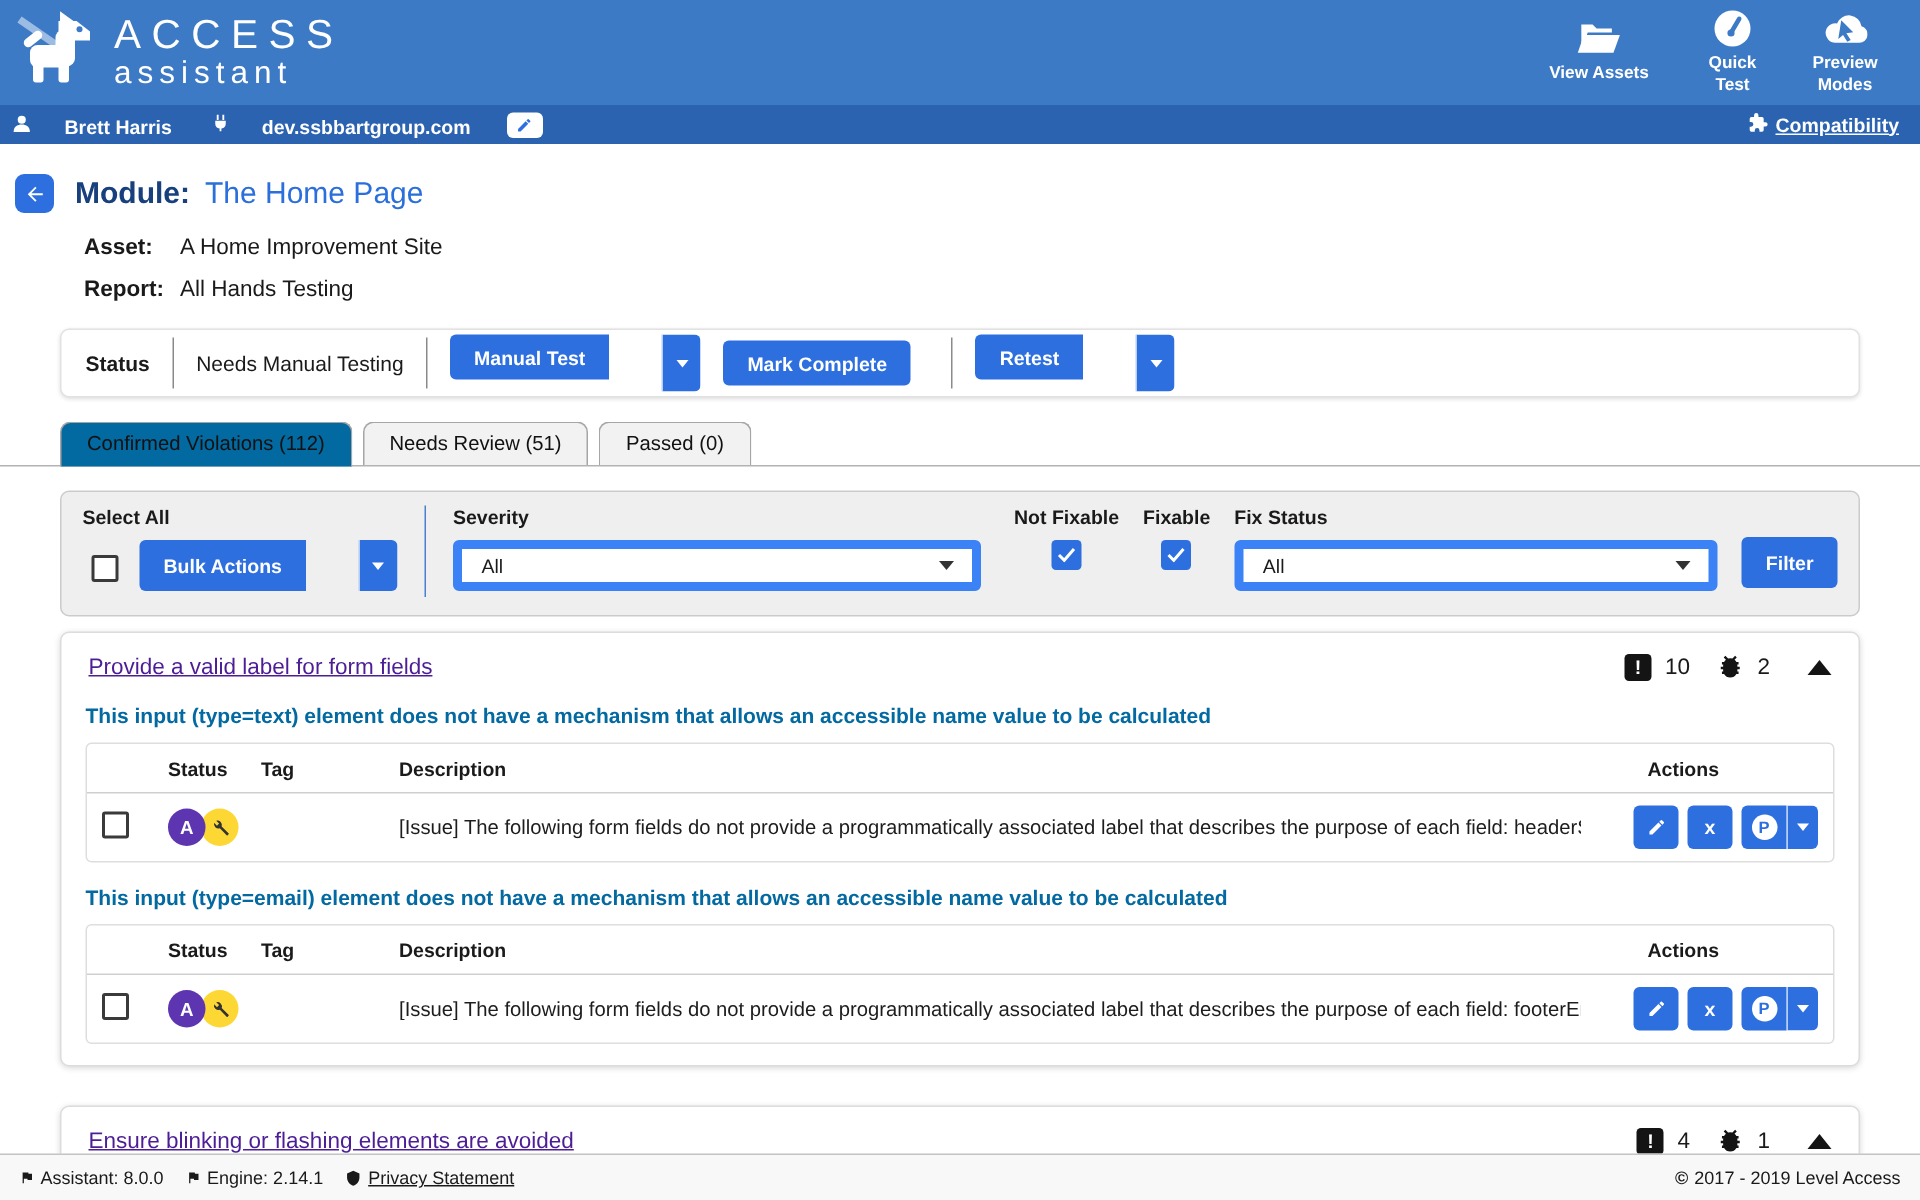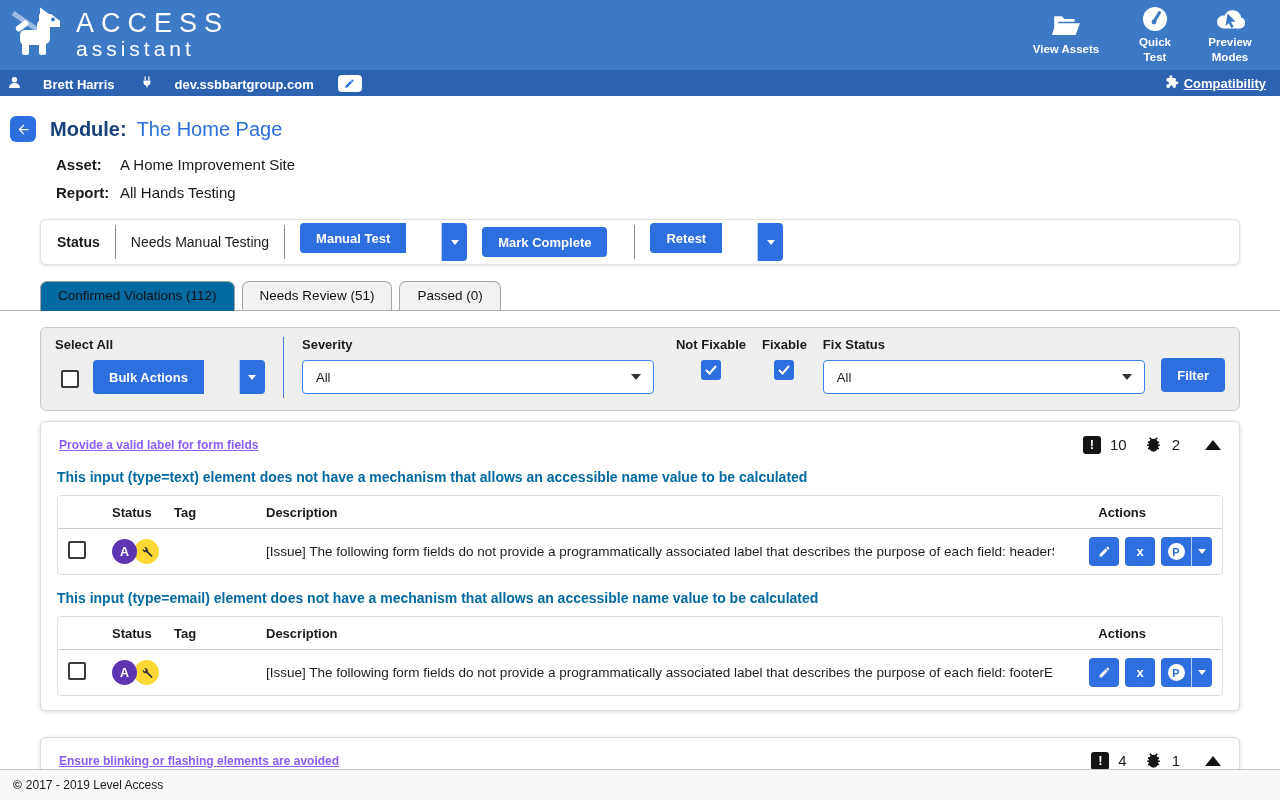--- a/index.html
+++ b/index.html
@@ -61,35 +61,35 @@
   .tab.active { background:#0369a1; margin-bottom:-1px; padding-bottom:8px; }
   
   .filter-card { margin:16px 40px 0; background:#efefef; border:1px solid #cbcbcb; border-radius:6px;
     padding:9px 14px 12px; display:flex; gap:16px; align-items:flex-start; }
   .fgroup { display:flex; flex-direction:column; }
   .flabel { font-weight:700; font-size:13px; margin-bottom:8px; }
   .frow { display:flex; align-items:center; gap:14px; }
   .cb-un { width:18px; height:18px; border:2px solid #3a3a3a; background:#fff; border-radius:2px;
     cursor:pointer; margin-left:6px; }
   .fdiv { width:1px; align-self:stretch; background:#4a7fd4; margin:0 2px; }
-  .select { background:#fff; border:1px solid #3b82f6; border-radius:4px; height:34px;
+  .select { background:#fff; border:6px solid #3b82f6; border-radius:4px; height:34px;
     display:flex; align-items:center; justify-content:space-between; padding:0 12px 0 13px;
     font-size:13px; cursor:pointer; }
   .sel-caret { width:0; height:0; border-left:5px solid transparent; border-right:5px solid transparent;
     border-top:6px solid #333; }
   .cb-ck { width:20px; height:20px; background:#2e6fe0; border-radius:3px; display:flex;
     align-items:center; justify-content:center; cursor:pointer; align-self:center; }
   .center-h { align-items:center; }
   .filter-btn-wrap { padding-top:21px; }
   
   .vcard { margin:10px 40px 0; background:#fff; border:1px solid #dcdcdc; border-radius:6px;
     box-shadow:0 1px 4px rgba(0,0,0,0.16); padding:11px 16px 14px; }
   .vcard + .vcard { margin-top:26px; }
   .vhead { display:flex; align-items:center; justify-content:space-between; padding:2px 2px 0; }
-  .vtitle { color:#8b5cf6; font-weight:700; font-size:12px; text-decoration:underline; cursor:pointer; }
+  .vtitle { color:#4c1d95; font-weight:400; font-size:15px; text-decoration:underline; cursor:pointer; }
   .vstats { display:flex; align-items:center; gap:9px; }
   .issue-badge { width:18px; height:18px; background:#141414; border-radius:3px; color:#fff;
     display:flex; align-items:center; justify-content:center; font-weight:700; font-size:13px; }
   .count { font-size:15px; }
   .bug-gap { margin-left:8px; display:flex; align-items:center; }
   .collapse-tri { width:0; height:0; border-left:8px solid transparent; border-right:8px solid transparent;
     border-bottom:10px solid #141414; margin-left:16px; cursor:pointer; }
   .gheading { font-weight:700; font-size:14px; margin:15px 0 10px; color:#0369a1; }
   .vtable { border:1px solid #dedede; border-radius:4px; overflow:hidden; }
   .trow { display:grid; grid-template-columns:44px 62px 92px 1fr 158px; align-items:center; padding:0 10px; }
@@ -414,17 +414,37 @@
         </svg>
       </span>
       <span class="count">1</span>
       <span class="collapse-tri"></span>
     </div>
   </div>
   <div style="height:60px;"></div>
 </section>
 
 <footer class="footer">
+  <div class="f-left">
+    <span class="f-item">
+      <svg width="10" height="12" viewBox="0 0 24 24" fill="#1a1a1a">
+        <path d="M14.4 6 14 4H5v17h2v-7h5.6l.4 2h7V6z"></path>
+      </svg>
+      <span>Assistant: 8.0.0</span>
+    </span>
+    <span class="f-item">
+      <svg width="10" height="12" viewBox="0 0 24 24" fill="#1a1a1a">
+        <path d="M14.4 6 14 4H5v17h2v-7h5.6l.4 2h7V6z"></path>
+      </svg>
+      <span>Engine: 2.14.1</span>
+    </span>
+    <span class="f-item">
+      <svg width="11" height="13" viewBox="0 0 24 24" fill="#1a1a1a">
+        <path d="M12 1 3 5v6c0 5.5 3.8 10.7 9 12 5.2-1.3 9-6.5 9-12V5z"></path>
+      </svg>
+      <a class="f-link">Privacy Statement</a>
+    </span>
+  </div>
   <div class="f-item">
     <span style="font-weight:700;">©</span>
     <span>2017 - 2019 Level Access</span>
   </div>
 </footer>
 
 </body></html>

